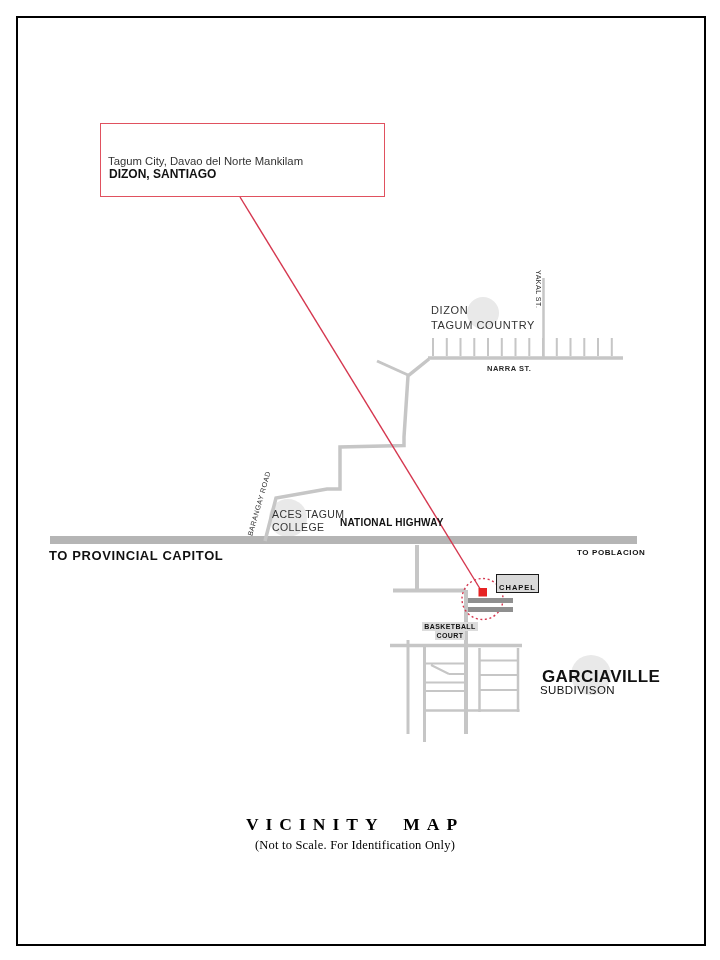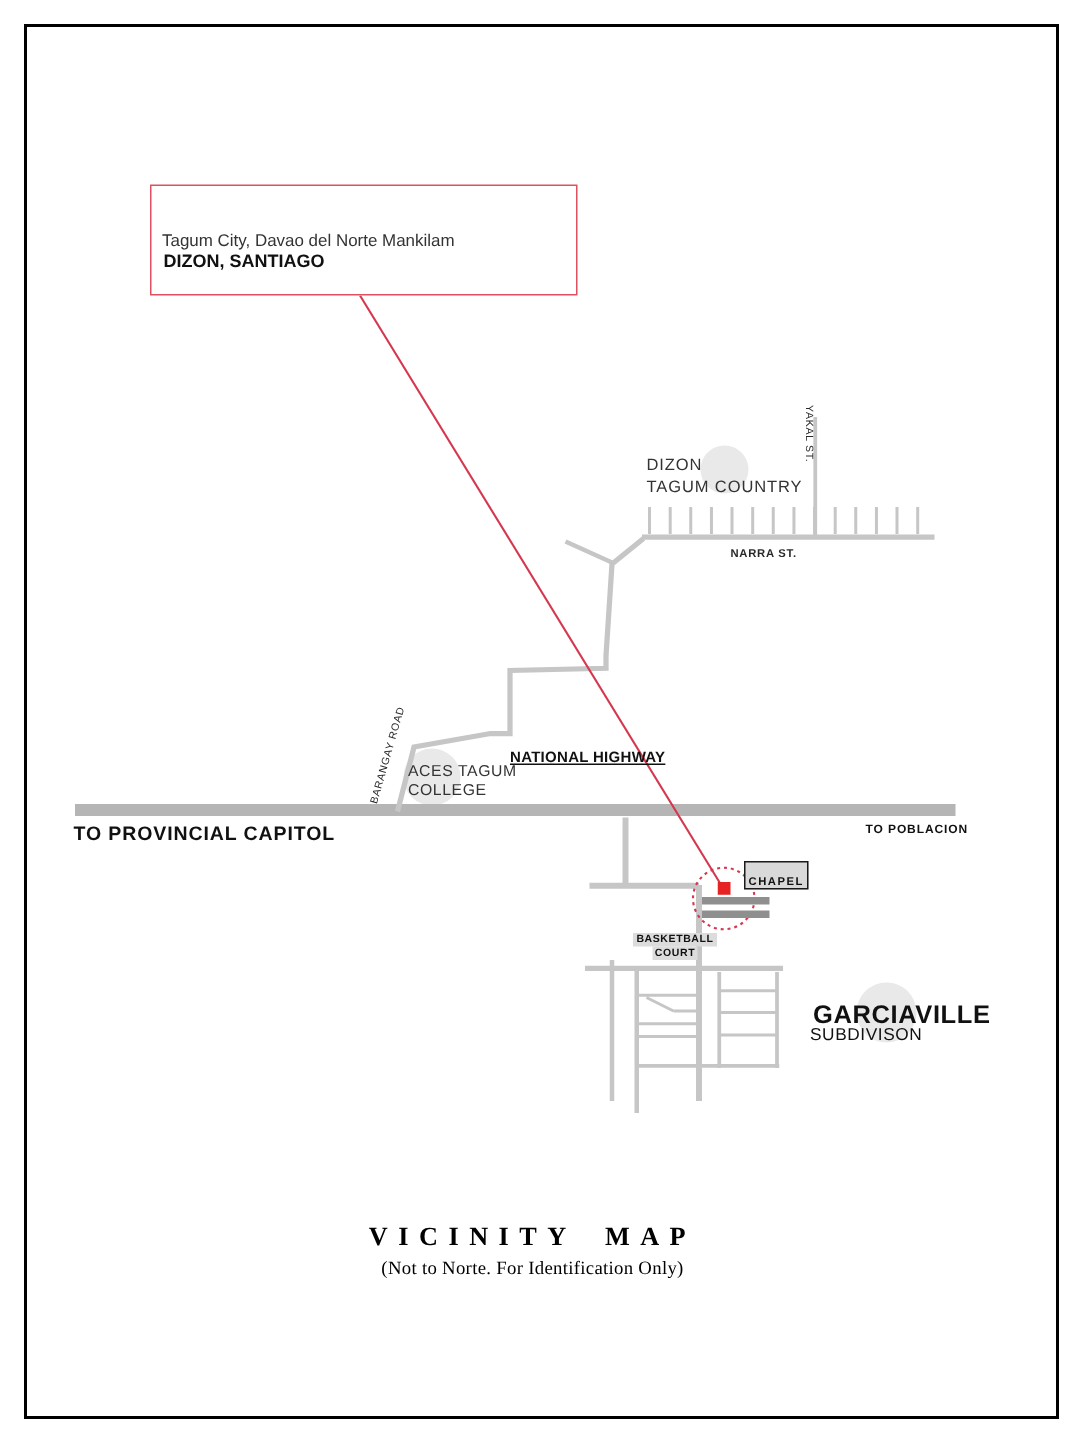--- a/index.html
+++ b/index.html
@@ -84,34 +84,34 @@
   <div class="lbl" style="left:431px;top:304px;font-size:11px;letter-spacing:0.6px;color:#333;">DIZON</div>
 
   <div class="lbl" style="left:535px;top:270px;font-size:7px;letter-spacing:0.5px;writing-mode:vertical-rl;">YAKAL ST.</div>
   <div class="lbl" style="left:487px;top:364px;font-size:7.5px;font-weight:bold;letter-spacing:0.5px;">NARRA ST.</div>
 
   <div class="lbl" style="left:211px;top:500px;width:96px;text-align:center;font-size:7px;letter-spacing:0.5px;transform:rotate(-74deg);">BARANGAY ROAD</div>
 
   <div class="lbl" style="left:272px;top:508px;font-size:10.5px;letter-spacing:0.4px;color:#333;">ACES TAGUM</div>
   <div class="lbl" style="left:272px;top:521px;font-size:10.5px;letter-spacing:0.4px;color:#333;">COLLEGE</div>
 
-  <div class="lbl" style="left:340px;top:500px;font-size:10px;font-weight:bold;text-decoration:underline;letter-spacing:0.2px;color:#111;">NATIONAL HIGHWAY</div>
+  <div class="lbl" style="left:340px;top:517px;font-size:10px;font-weight:bold;letter-spacing:0.2px;color:#111;">NATIONAL HIGHWAY</div>
   <div class="lbl" style="left:49px;top:548px;font-size:13px;font-weight:bold;letter-spacing:0.6px;color:#111;">TO PROVINCIAL CAPITOL</div>
   <div class="lbl" style="left:577px;top:548px;font-size:8px;font-weight:bold;letter-spacing:0.6px;color:#111;">TO POBLACION</div>
 
   <div id="chapel-box">
     <span>CHAPEL</span>
   </div>
 
   <div id="basketball-label">
     <span>BASKETBALL</span>
     <span>COURT</span>
   </div>
 
   <div class="lbl" style="left:542px;top:667px;font-size:17px;font-weight:bold;letter-spacing:0.4px;color:#111;">GARCIAVILLE</div>
   <div class="lbl" style="left:540px;top:684px;font-size:11.5px;font-weight:normal;letter-spacing:0.4px;color:#111;">SUBDIVISON</div>
 
   <div id="title-block">
     <div class="main">VICINITY MAP</div>
-    <div class="sub">(Not to Norte. For Identification Only)</div>
+    <div class="sub">(Not to Scale. For Identification Only)</div>
   </div>
 
 </div>
 
 </body></html>

